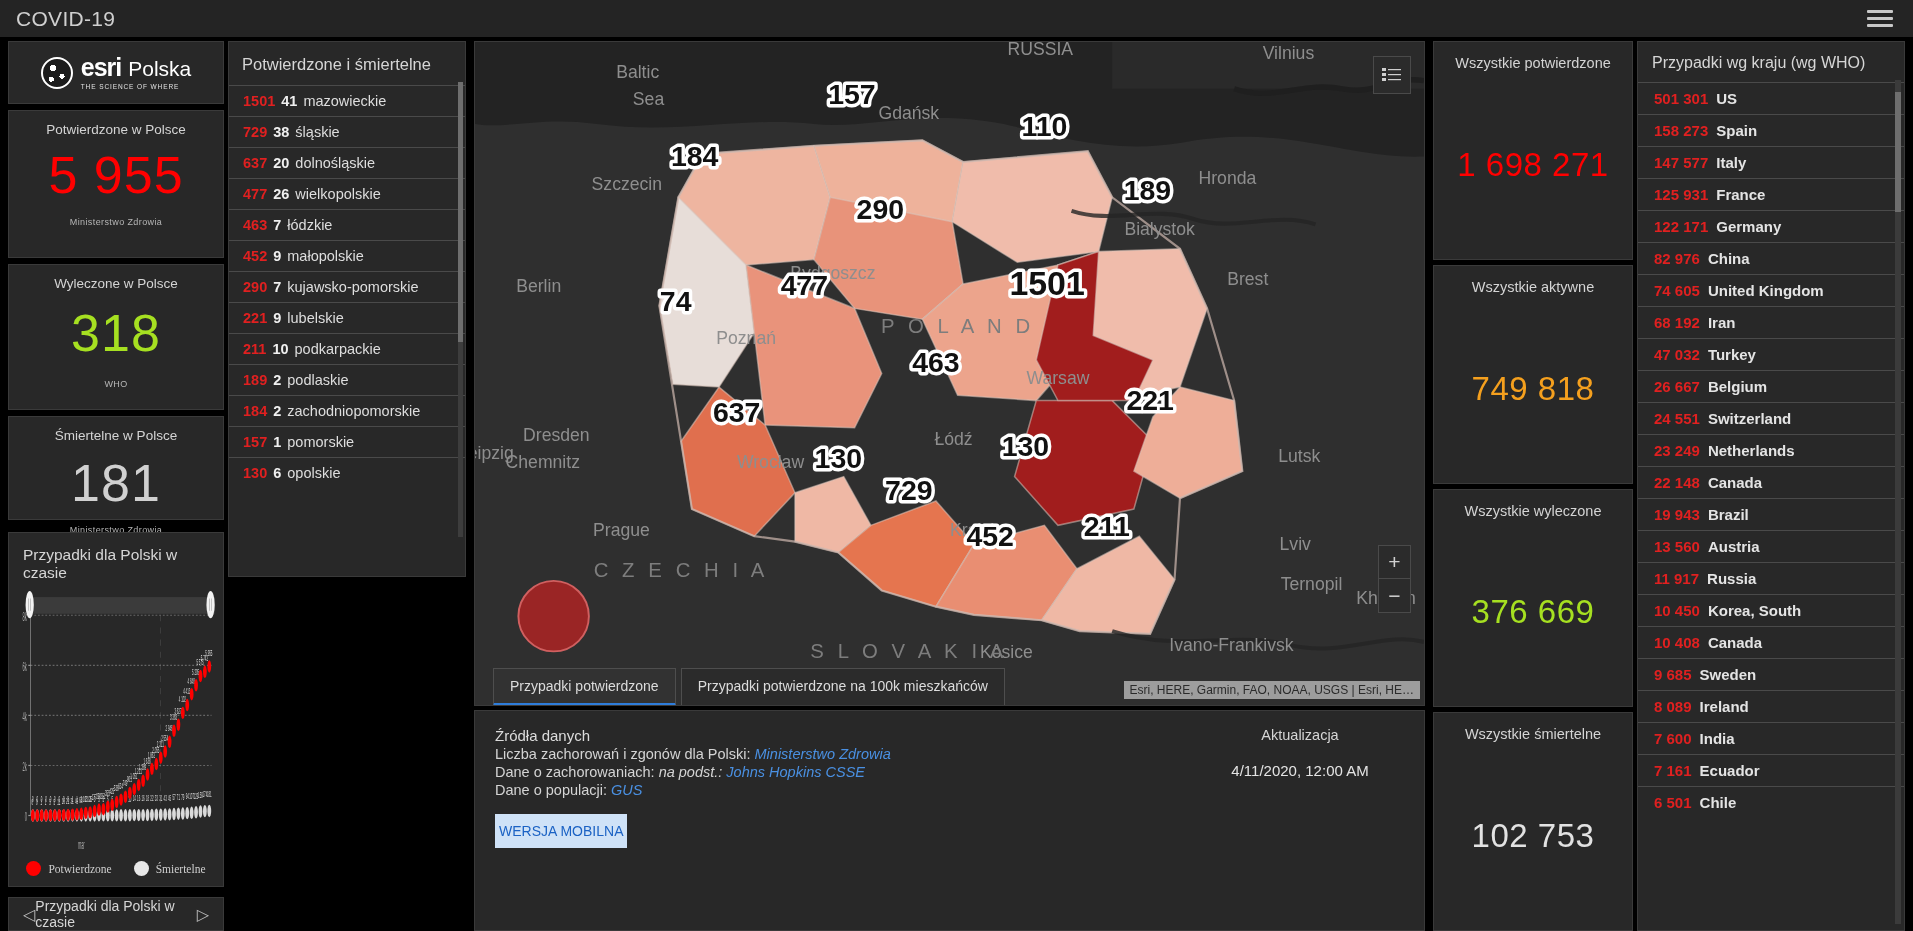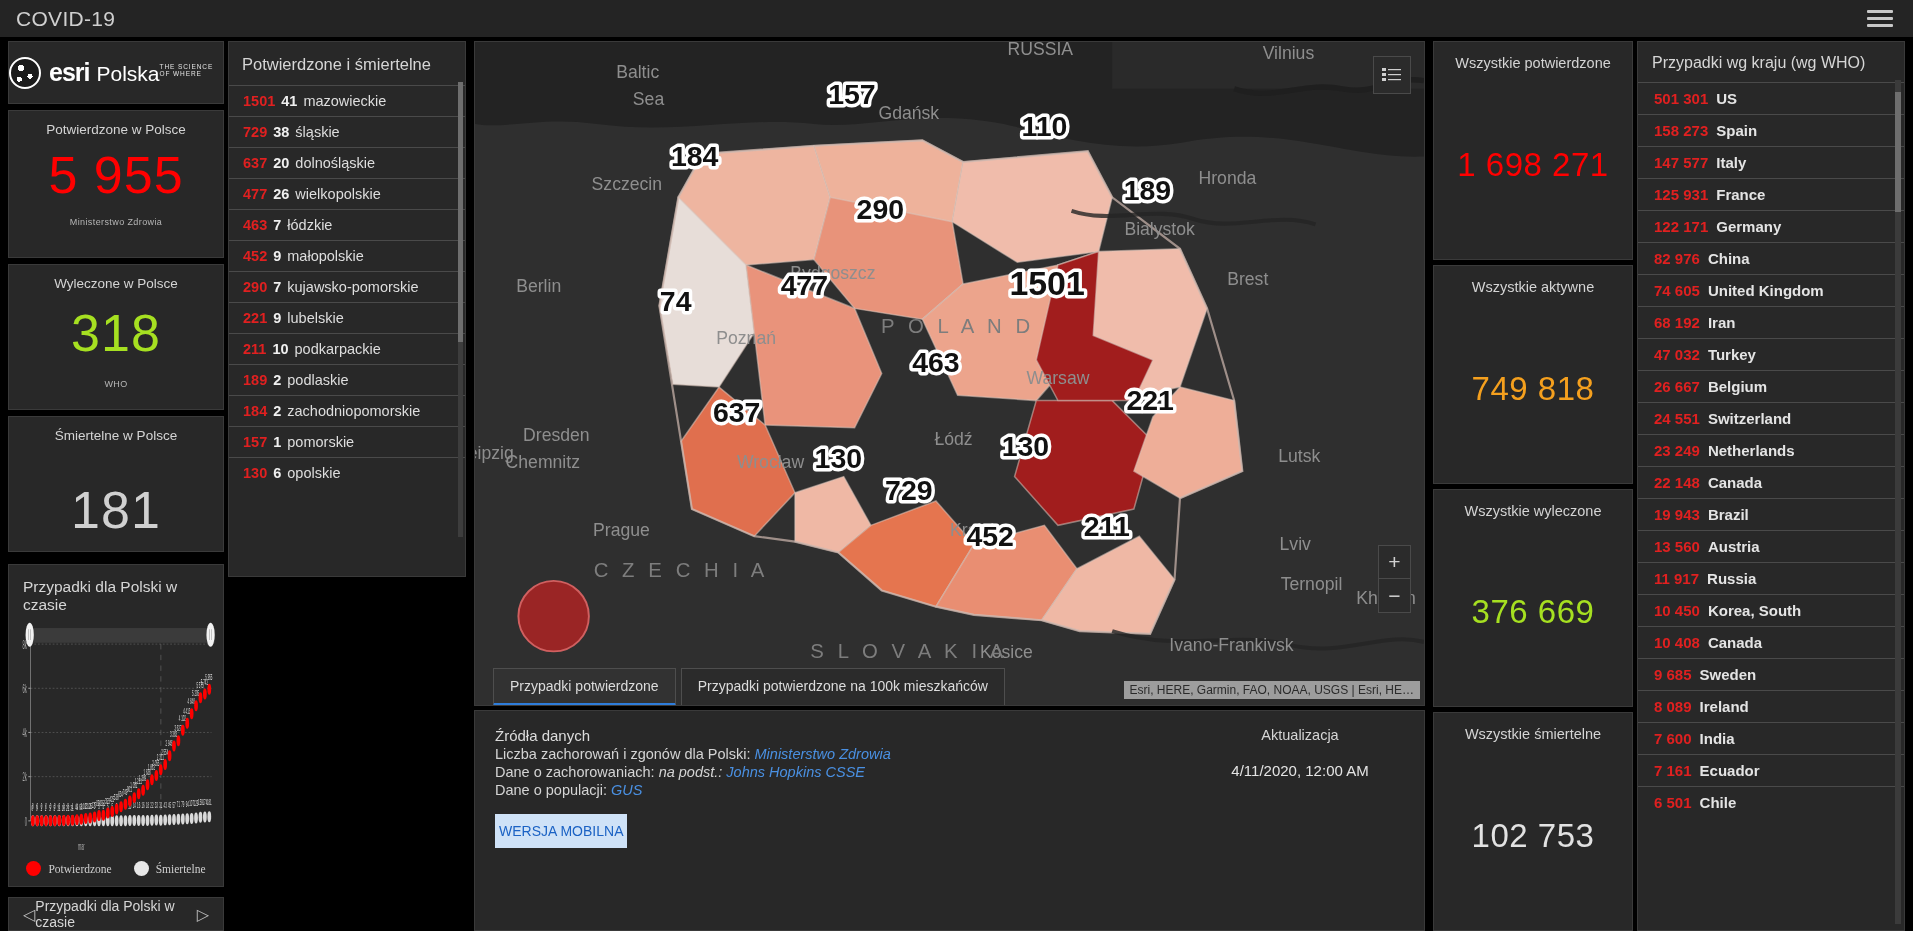--- a/index.html
+++ b/index.html
@@ -19,39 +19,39 @@
   
   #colA { width:216px; margin-left:8px; display:flex; flex-direction:column; gap:6px; }
   #logoCard { height:63px; background:#282828; border:1px solid #3a3a3a;
     display:flex; align-items:center; justify-content:center; gap:8px; }
   .esri-globe { width:32px; height:32px; border-radius:50%; background:
       radial-gradient(circle at 35% 32%, #ffffff 0 12%, transparent 12%),
       radial-gradient(circle at 68% 62%, #ffffff 0 10%, transparent 10%),
       radial-gradient(circle at 30% 72%, #ffffff 0 9%, transparent 9%),
       #1b1b1b;
       border:2px solid #fff; position:relative; flex:0 0 auto; }
-  .esri-word { display:flex; flex-direction:row; align-items:flex-start; }
+  .esri-word { display:flex; flex-direction:column; align-items:flex-start; }
   .esri-row { display:flex; align-items:baseline; gap:7px; }
   .esri-txt { font-size:25px; font-weight:700; color:#fff; letter-spacing:-1px; line-height:1; }
   .polska-txt { font-size:21px; color:#fff; font-weight:400; line-height:1; }
   .esri-tag { font-size:6.5px; letter-spacing:.9px; color:#e2e2e2; margin-top:3px; }
 
   .statCard { background:#282828; border:1px solid #3a3a3a;
     display:flex; flex-direction:column; align-items:center; justify-content:flex-start;
     padding-top:11px; position:relative; }
   .statCard .lbl { font-size:13.5px; color:#d4d4d4; }
   .statCard .big { font-weight:400; letter-spacing:1px; line-height:1; }
   .statCard .sub { font-size:9px; color:#b6b6b6; letter-spacing:.4px; }
   #cardConfirmed { height:148px; }
   #cardConfirmed .big { font-size:52px; color:#ff0000; margin-top:12px; }
   #cardConfirmed .sub { margin-top:16px; }
   #cardRecovered { height:146px; }
   #cardRecovered .big { font-size:52px; color:#a6e021; margin-top:16px; }
   #cardRecovered .sub { margin-top:20px; }
-  #cardDeaths { height:136px;gap:27px; }
+  #cardDeaths { height:104px; }
   #cardDeaths .big { font-size:52px; color:#d0d0d0; margin-top:14px; }
   #cardDeaths .sub { margin-top:16px; }
 
   
   #chartCard { background:#282828; border:1px solid #3a3a3a; flex:1;
     margin-top:6px; display:flex; flex-direction:column; position:relative; }
   #chartCard .chartTitle { font-size:15.5px; color:#d6d6d6; padding:13px 0 0 14px; }
   #plotWrap { flex:1; position:relative; margin:6px 6px 0 6px; }
   #chartSvg { width:100%; height:100%; display:block; }
   #chartLegend { display:flex; justify-content:center; gap:22px; align-items:center;

